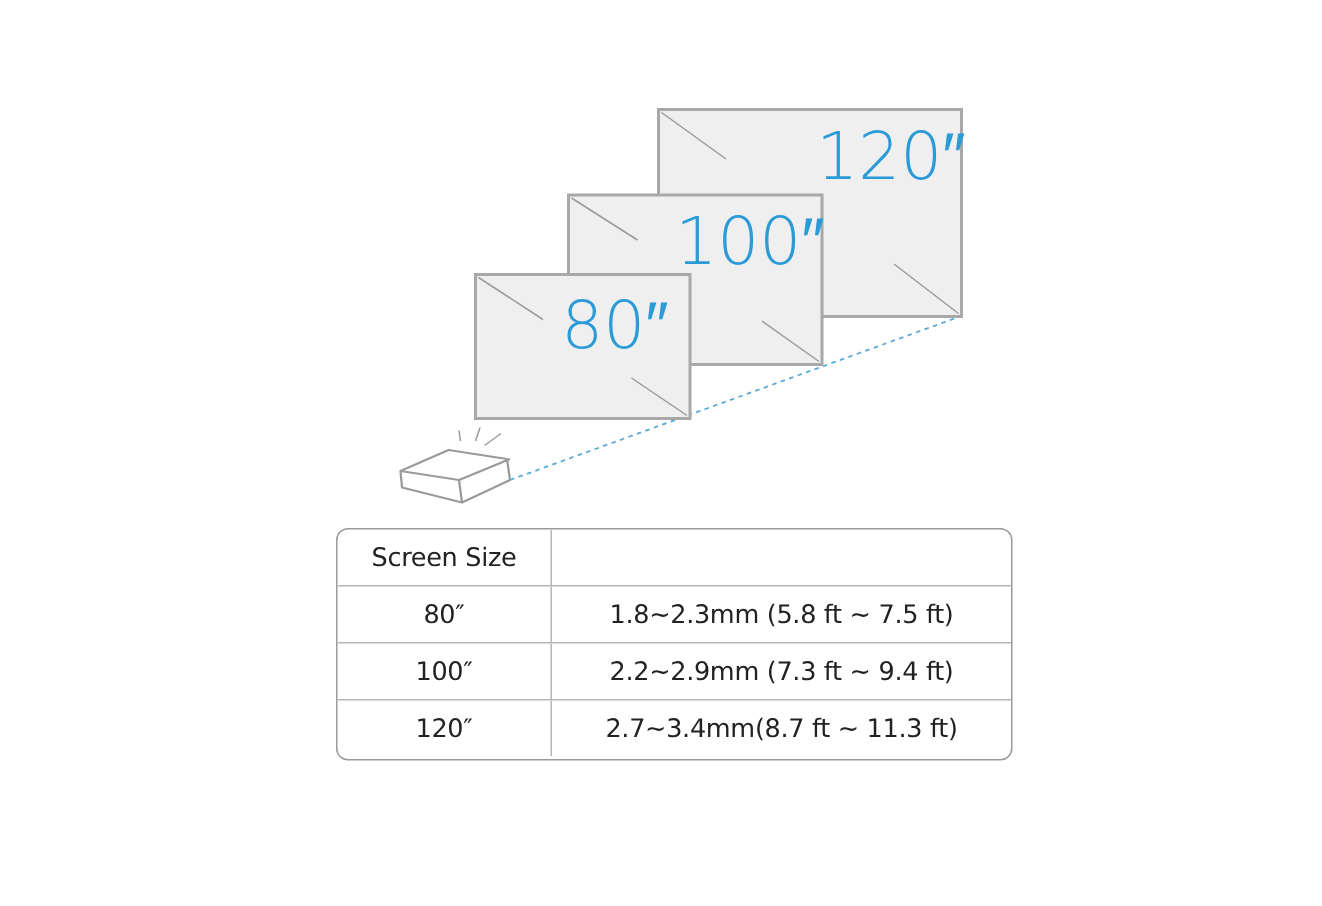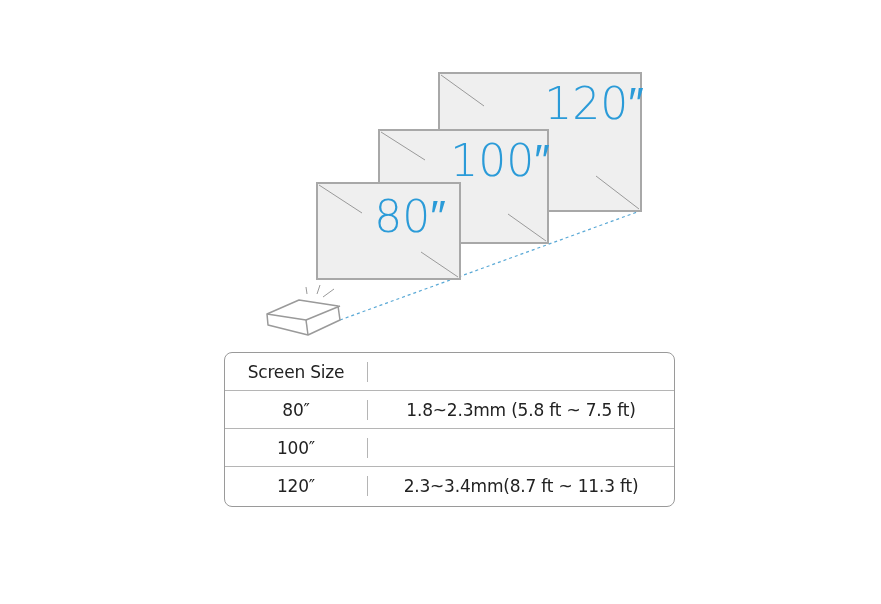--- a/index.html
+++ b/index.html
@@ -5,21 +5,21 @@
   html, body { margin: 0; padding: 0; background: #ffffff; }
   body { width: 881px; height: 604px; position: relative; overflow: hidden;
          font-family: "Liberation Sans", sans-serif; }
   #diagram { position: absolute; left: 0; top: 0; width: 881px; height: 604px; }
   .screen-label { font-family: "DejaVu Sans", sans-serif; fill: #2b9bd8; font-weight: 300; }
   .tbl {
     position: absolute; left: 224px; top: 352px; width: 451px; height: 155px;
     border: 1.5px solid #9a9a9a; border-radius: 8px; box-sizing: border-box;
     overflow: hidden; background: #fff;
   }
-  .row { display: flex; height: 38px; border-top: 1px solid #b5b5b5; box-sizing: border-box; align-items: center; }
+  .row { display: flex; height: 38px; border-top: 1px solid #b5b5b5; box-sizing: border-box; }
   .row.head { border-top: none; height: 37px; }
   .cell { display: flex; align-items: center; justify-content: center;
           font-size: 17px; color: #222; font-family: "DejaVu Sans", sans-serif; letter-spacing: -0.2px; }
   .c1 { width: 143px; border-right: 1px solid #b5b5b5; box-sizing: border-box; }
   .c2 { flex: 1; }
 </style>
 </head>
 <body>
 
 <svg id="diagram" viewBox="0 0 881 604" xmlns="http://www.w3.org/2000/svg">
@@ -60,18 +60,19 @@
 <div class="tbl">
   <div class="row head">
     <div class="cell c1">Screen Size</div>
   </div>
   <div class="row">
     <div class="cell c1">80″</div>
     <div class="cell c2">1.8~2.3mm (5.8 ft ~ 7.5 ft)</div>
   </div>
   <div class="row">
     <div class="cell c1">100″</div>
+    <div class="cell c2">2.2~2.9mm (7.3 ft ~ 9.4 ft)</div>
   </div>
   <div class="row">
     <div class="cell c1">120″</div>
-    <div class="cell c2">2.3~3.4mm(8.7 ft ~ 11.3 ft)</div>
+    <div class="cell c2">2.7~3.4mm(8.7 ft ~ 11.3 ft)</div>
   </div>
 </div>
 
 </body></html>

